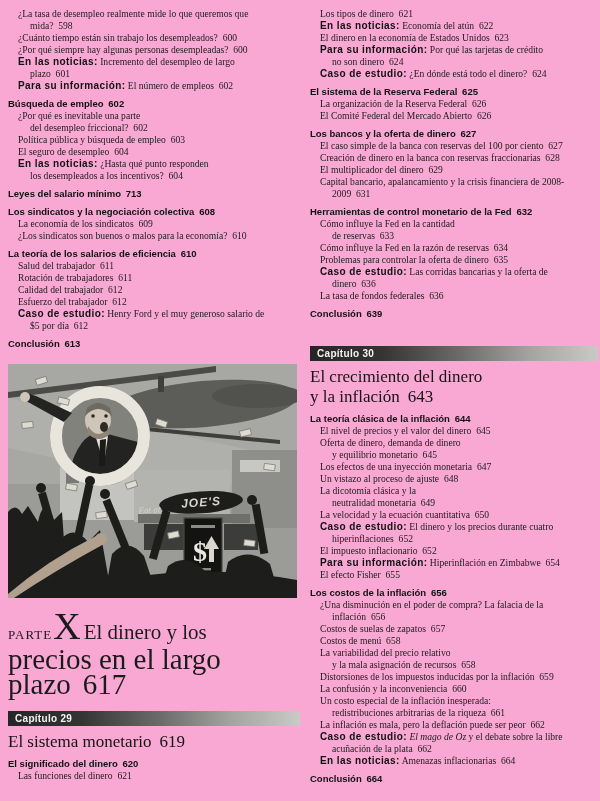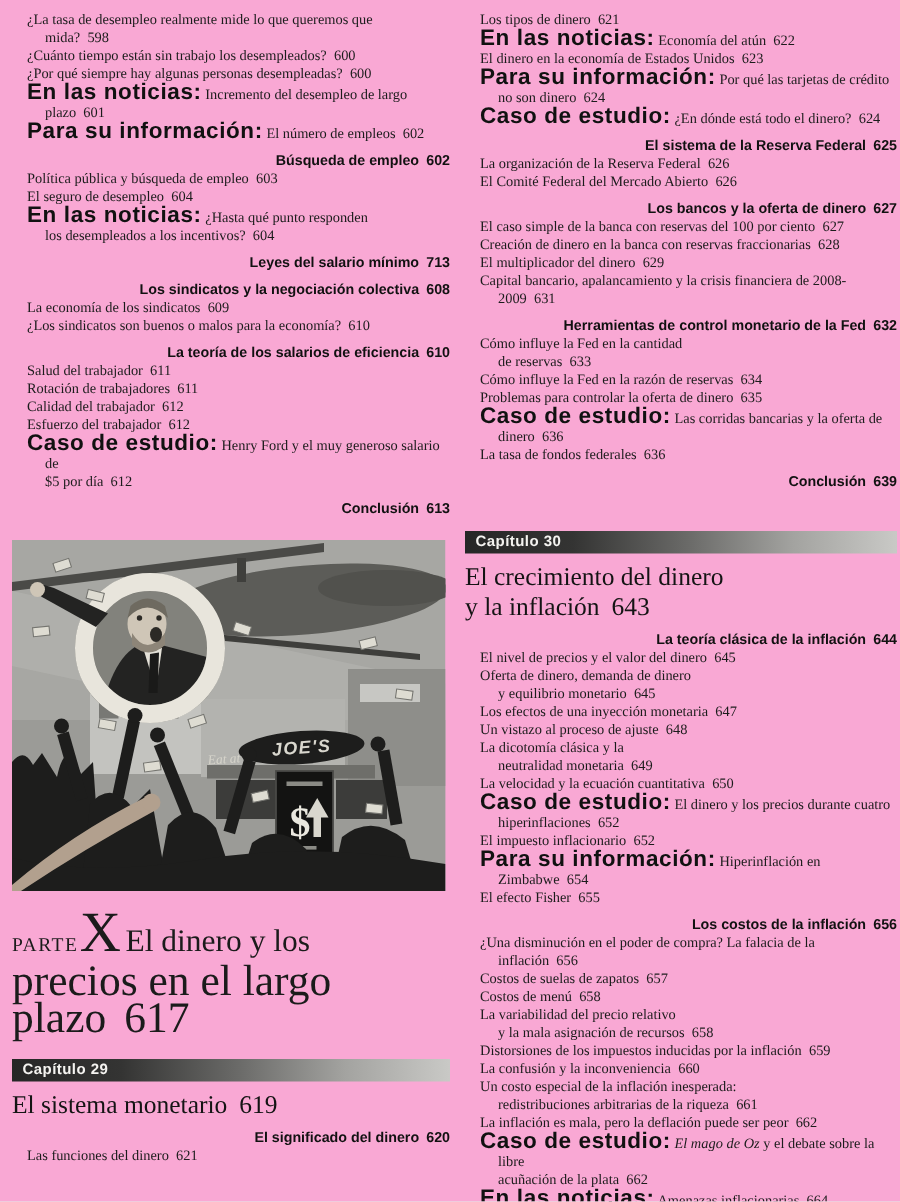--- a/index.html
+++ b/index.html
@@ -5,22 +5,22 @@
   html,body{margin:0;padding:0;background:#e9e9e6;}
   .page{position:relative;width:600px;height:801px;background:#f9a8d4;overflow:hidden;
         font-family:"Liberation Serif",serif;color:#1b1b1b;}
   .col{position:absolute;top:8px;}
   .col-left{left:8px;width:292px;}
   .col-right{left:310px;width:288px;}
 
   .entry{margin:0 0 0 10px;padding-left:12px;text-indent:-12px;
          font:9.6px/12px "Liberation Serif",serif;white-space:pre-wrap;color:#1c1c1c;}
   .entry.h{margin-left:0;margin-top:6px;font-family:"Liberation Sans",sans-serif;
-           font-weight:700;font-size:9.5px;color:#111;text-align:right;}
-  .bp{font-family:"Liberation Sans",sans-serif;font-weight:700;font-size:15px;letter-spacing:.4px;color:#111;}
+           font-weight:700;font-size:9.5px;color:#111;}
+  .bp{font-family:"Liberation Sans",sans-serif;font-weight:700;font-size:10px;letter-spacing:.4px;color:#111;}
   .i{font-style:italic;}
   .pg{white-space:pre;}
 
   .illus{margin-top:14px;width:289px;height:234px;}
   .illus svg{display:block;}
 
   .part{margin-top:16px;}
   .part-row1{font-size:21px;line-height:24px;white-space:nowrap;}
   .part-word{font-size:13px;letter-spacing:1px;}
   .part-num{font-size:38px;line-height:24px;margin:0 3px 0 1px;}
@@ -45,20 +45,22 @@
   <div class="col col-left">
     <div>
         <div class="entry"><span class="r">¿La tasa de desempleo realmente mide lo que queremos que
 mida?</span><span class="pg"> <span>598</span></span></div>
         <div class="entry"><span class="r">¿Cuánto tiempo están sin trabajo los desempleados?</span><span class="pg"> <span>600</span></span></div>
         <div class="entry"><span class="r">¿Por qué siempre hay algunas personas desempleadas?</span><span class="pg"> <span>600</span></span></div>
         <div class="entry"><span class="bp">En las noticias:</span><span class="r"> Incremento del desempleo de largo
 plazo</span><span class="pg"> <span>601</span></span></div>
         <div class="entry"><span class="bp">Para su información:</span><span class="r"> El número de empleos</span><span class="pg"> <span>602</span></span></div>
         <div class="entry h"><span class="r">Búsqueda de empleo</span><span class="pg"> <span>602</span></span></div>
+        <div class="entry"><span class="r">¿Por qué es inevitable una parte
+del desempleo friccional?</span><span class="pg"> <span>602</span></span></div>
         <div class="entry"><span class="r">Política pública y búsqueda de empleo</span><span class="pg"> <span>603</span></span></div>
         <div class="entry"><span class="r">El seguro de desempleo</span><span class="pg"> <span>604</span></span></div>
         <div class="entry"><span class="bp">En las noticias:</span><span class="r"> ¿Hasta qué punto responden
 los desempleados a los incentivos?</span><span class="pg"> <span>604</span></span></div>
         <div class="entry h"><span class="r">Leyes del salario mínimo</span><span class="pg"> <span>713</span></span></div>
         <div class="entry h"><span class="r">Los sindicatos y la negociación colectiva</span><span class="pg"> <span>608</span></span></div>
         <div class="entry"><span class="r">La economía de los sindicatos</span><span class="pg"> <span>609</span></span></div>
         <div class="entry"><span class="r">¿Los sindicatos son buenos o malos para la economía?</span><span class="pg"> <span>610</span></span></div>
         <div class="entry h"><span class="r">La teoría de los salarios de eficiencia</span><span class="pg"> <span>610</span></span></div>
         <div class="entry"><span class="r">Salud del trabajador</span><span class="pg"> <span>611</span></span></div>

